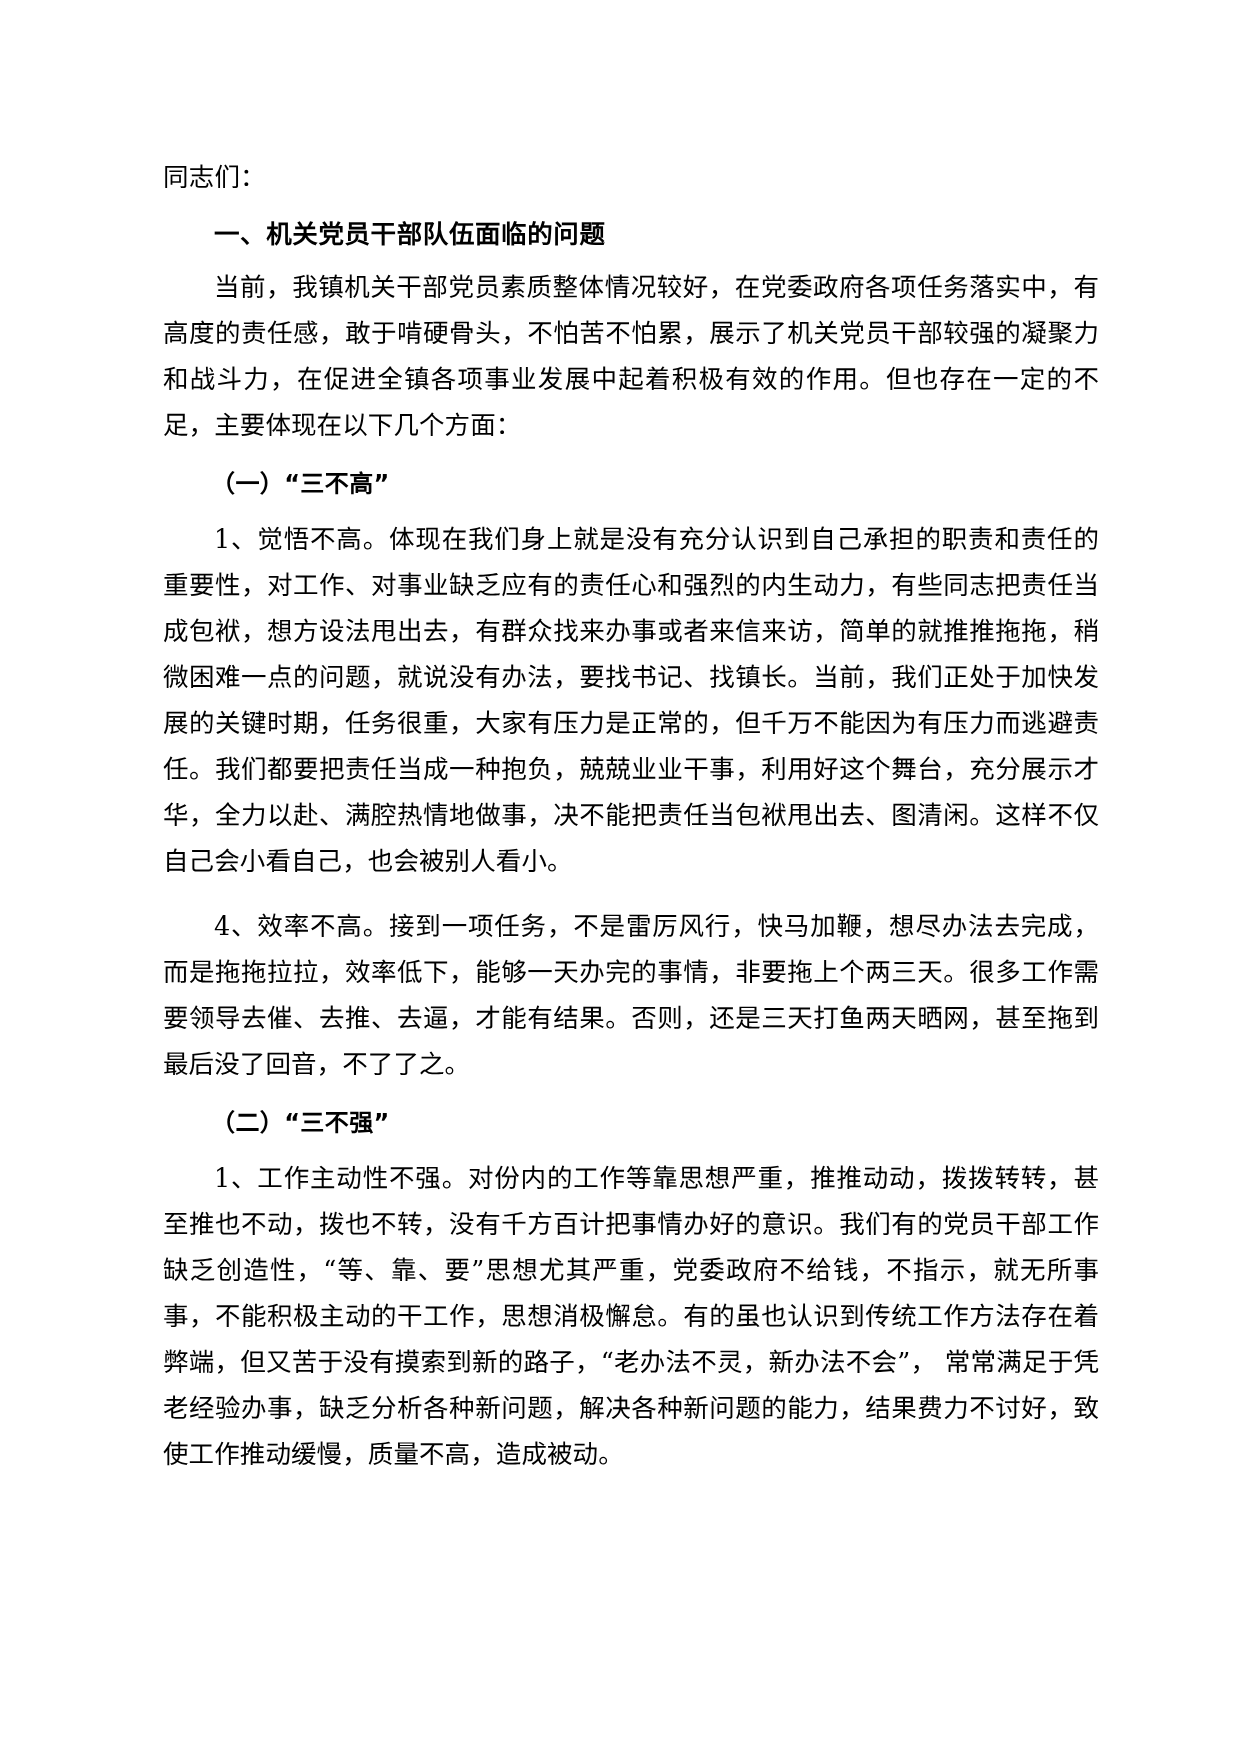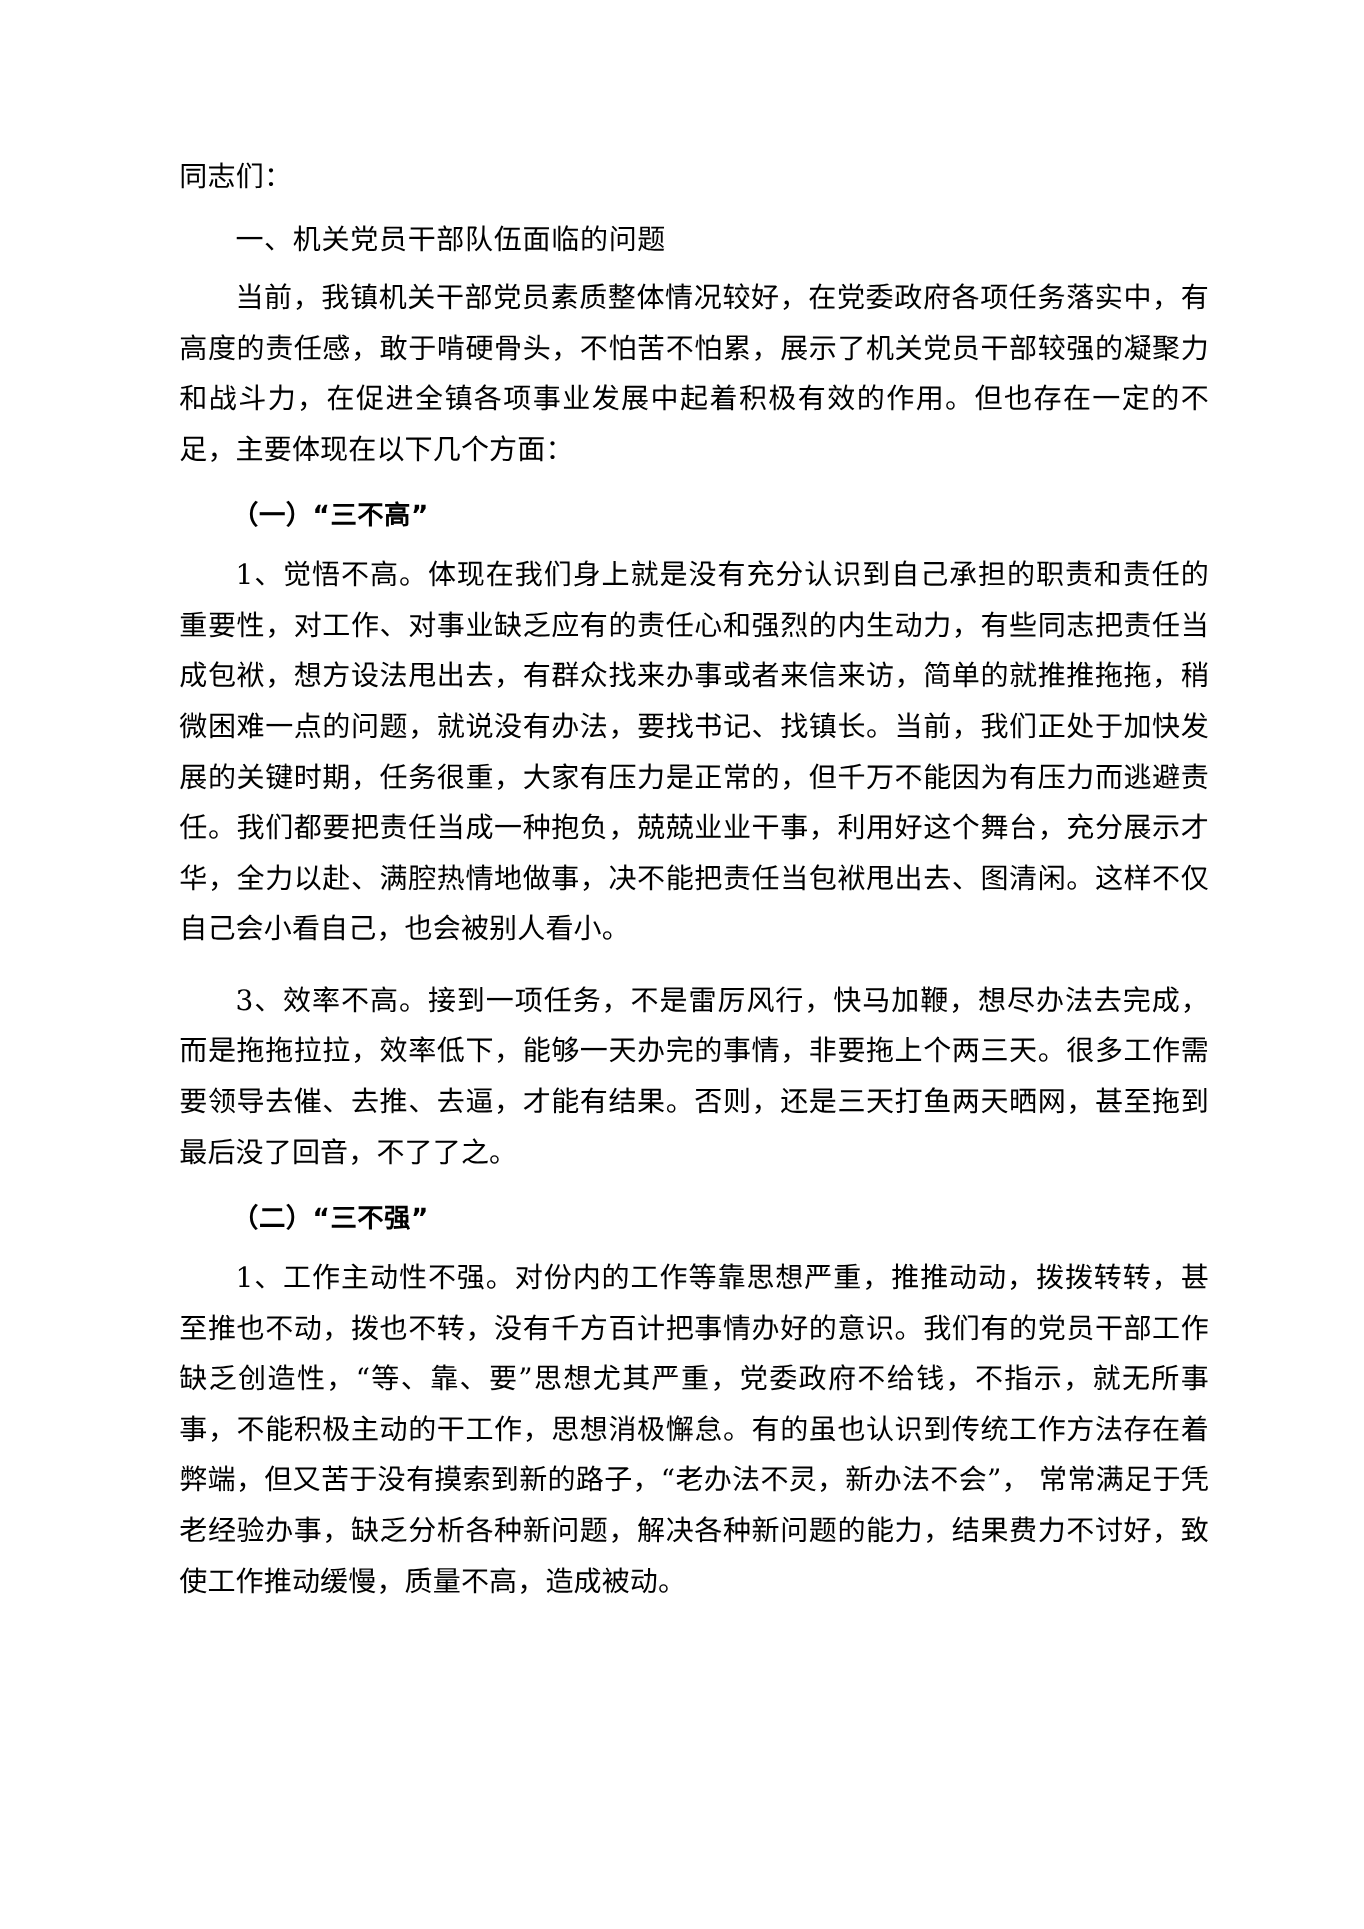--- a/index.html
+++ b/index.html
@@ -11,21 +11,21 @@
 
   body {
     font-family: "DejaVu Serif", "Liberation Serif", serif;
     color: #000000;
   }
 
   .page {
     position: relative;
     width: 1240px;
     height: 1463px;
-    margin: 0 auto;
+    margin: 16px auto;
     background: #ffffff;
     box-sizing: border-box;
     overflow: hidden;
   }
 
   .page-body {
     position: absolute;
     left: 163px;
     top: 138px;
     width: 936px;
@@ -47,21 +47,21 @@
     letter-spacing: 0.1px;
     text-align: justify;
     text-justify: inter-ideograph;
     text-indent: 2em;
     margin: 0 0 7px 0;
     word-break: break-all;
   }
 
   .heading-1 {
     font-family: "DejaVu Sans", "Liberation Sans", sans-serif;
-    font-weight: normal;
+    font-weight: bold;
     font-size: 25.5px;
     line-height: 48px;
     text-indent: 2em;
     letter-spacing: 0.6px;
     margin: 10px 0 6px 0;
   }
 
   .heading-2 {
     font-family: "DejaVu Sans", "Liberation Sans", sans-serif;
     font-weight: bold;
@@ -89,20 +89,20 @@
 
     <h3 class="heading-2">（一）“三不高”</h3>
 
     <p class="para">1、觉悟不高。体现在我们身上就是没有充分认识到自己承担的职责和责任的重要性，对工作、对事业缺乏应有的责任心和强烈的内生动力，有些同志把责任当成包袱，想方设法甩出去，有群众找来办事或者来信来访，简单的就推推拖拖，稍微困难一点的问题，就说没有办法，要找书记、找镇长。当前，我们正处于加快发展的关键时期，任务很重，大家有压力是正常的，但千万不能因为有压力而逃避责任。我们都要把责任当成一种抱负，兢兢业业干事，利用好这个舞台，充分展示才华，全力以赴、满腔热情地做事，决不能把责任当包袱甩出去、图清闲。这样不仅自己会小看自己，也会被别人看小。</p>
 
     <div class="spacer-sm"></div>
 
 
     <div class="spacer-sm"></div>
 
-    <p class="para">3、效率不高。接到一项任务，不是雷厉风行，快马加鞭，想尽办法去完成，而是拖拖拉拉，效率低下，能够一天办完的事情，非要拖上个两三天。很多工作需要领导去催、去推、去逼，才能有结果。否则，还是三天打鱼两天晒网，甚至拖到最后没了回音，不了了之。</p>
+    <p class="para">4、效率不高。接到一项任务，不是雷厉风行，快马加鞭，想尽办法去完成，而是拖拖拉拉，效率低下，能够一天办完的事情，非要拖上个两三天。很多工作需要领导去催、去推、去逼，才能有结果。否则，还是三天打鱼两天晒网，甚至拖到最后没了回音，不了了之。</p>
 
     <h3 class="heading-2">（二）“三不强”</h3>
 
     <p class="para">1、工作主动性不强。对份内的工作等靠思想严重，推推动动，拨拨转转，甚至推也不动，拨也不转，没有千方百计把事情办好的意识。我们有的党员干部工作缺乏创造性，“等、靠、要”思想尤其严重，党委政府不给钱，不指示，就无所事事，不能积极主动的干工作，思想消极懈怠。有的虽也认识到传统工作方法存在着弊端，但又苦于没有摸索到新的路子，“老办法不灵，新办法不会”， 常常满足于凭老经验办事，缺乏分析各种新问题，解决各种新问题的能力，结果费力不讨好，致使工作推动缓慢，质量不高，造成被动。</p>
 
   </div>
 </div>
 
 </body></html>

